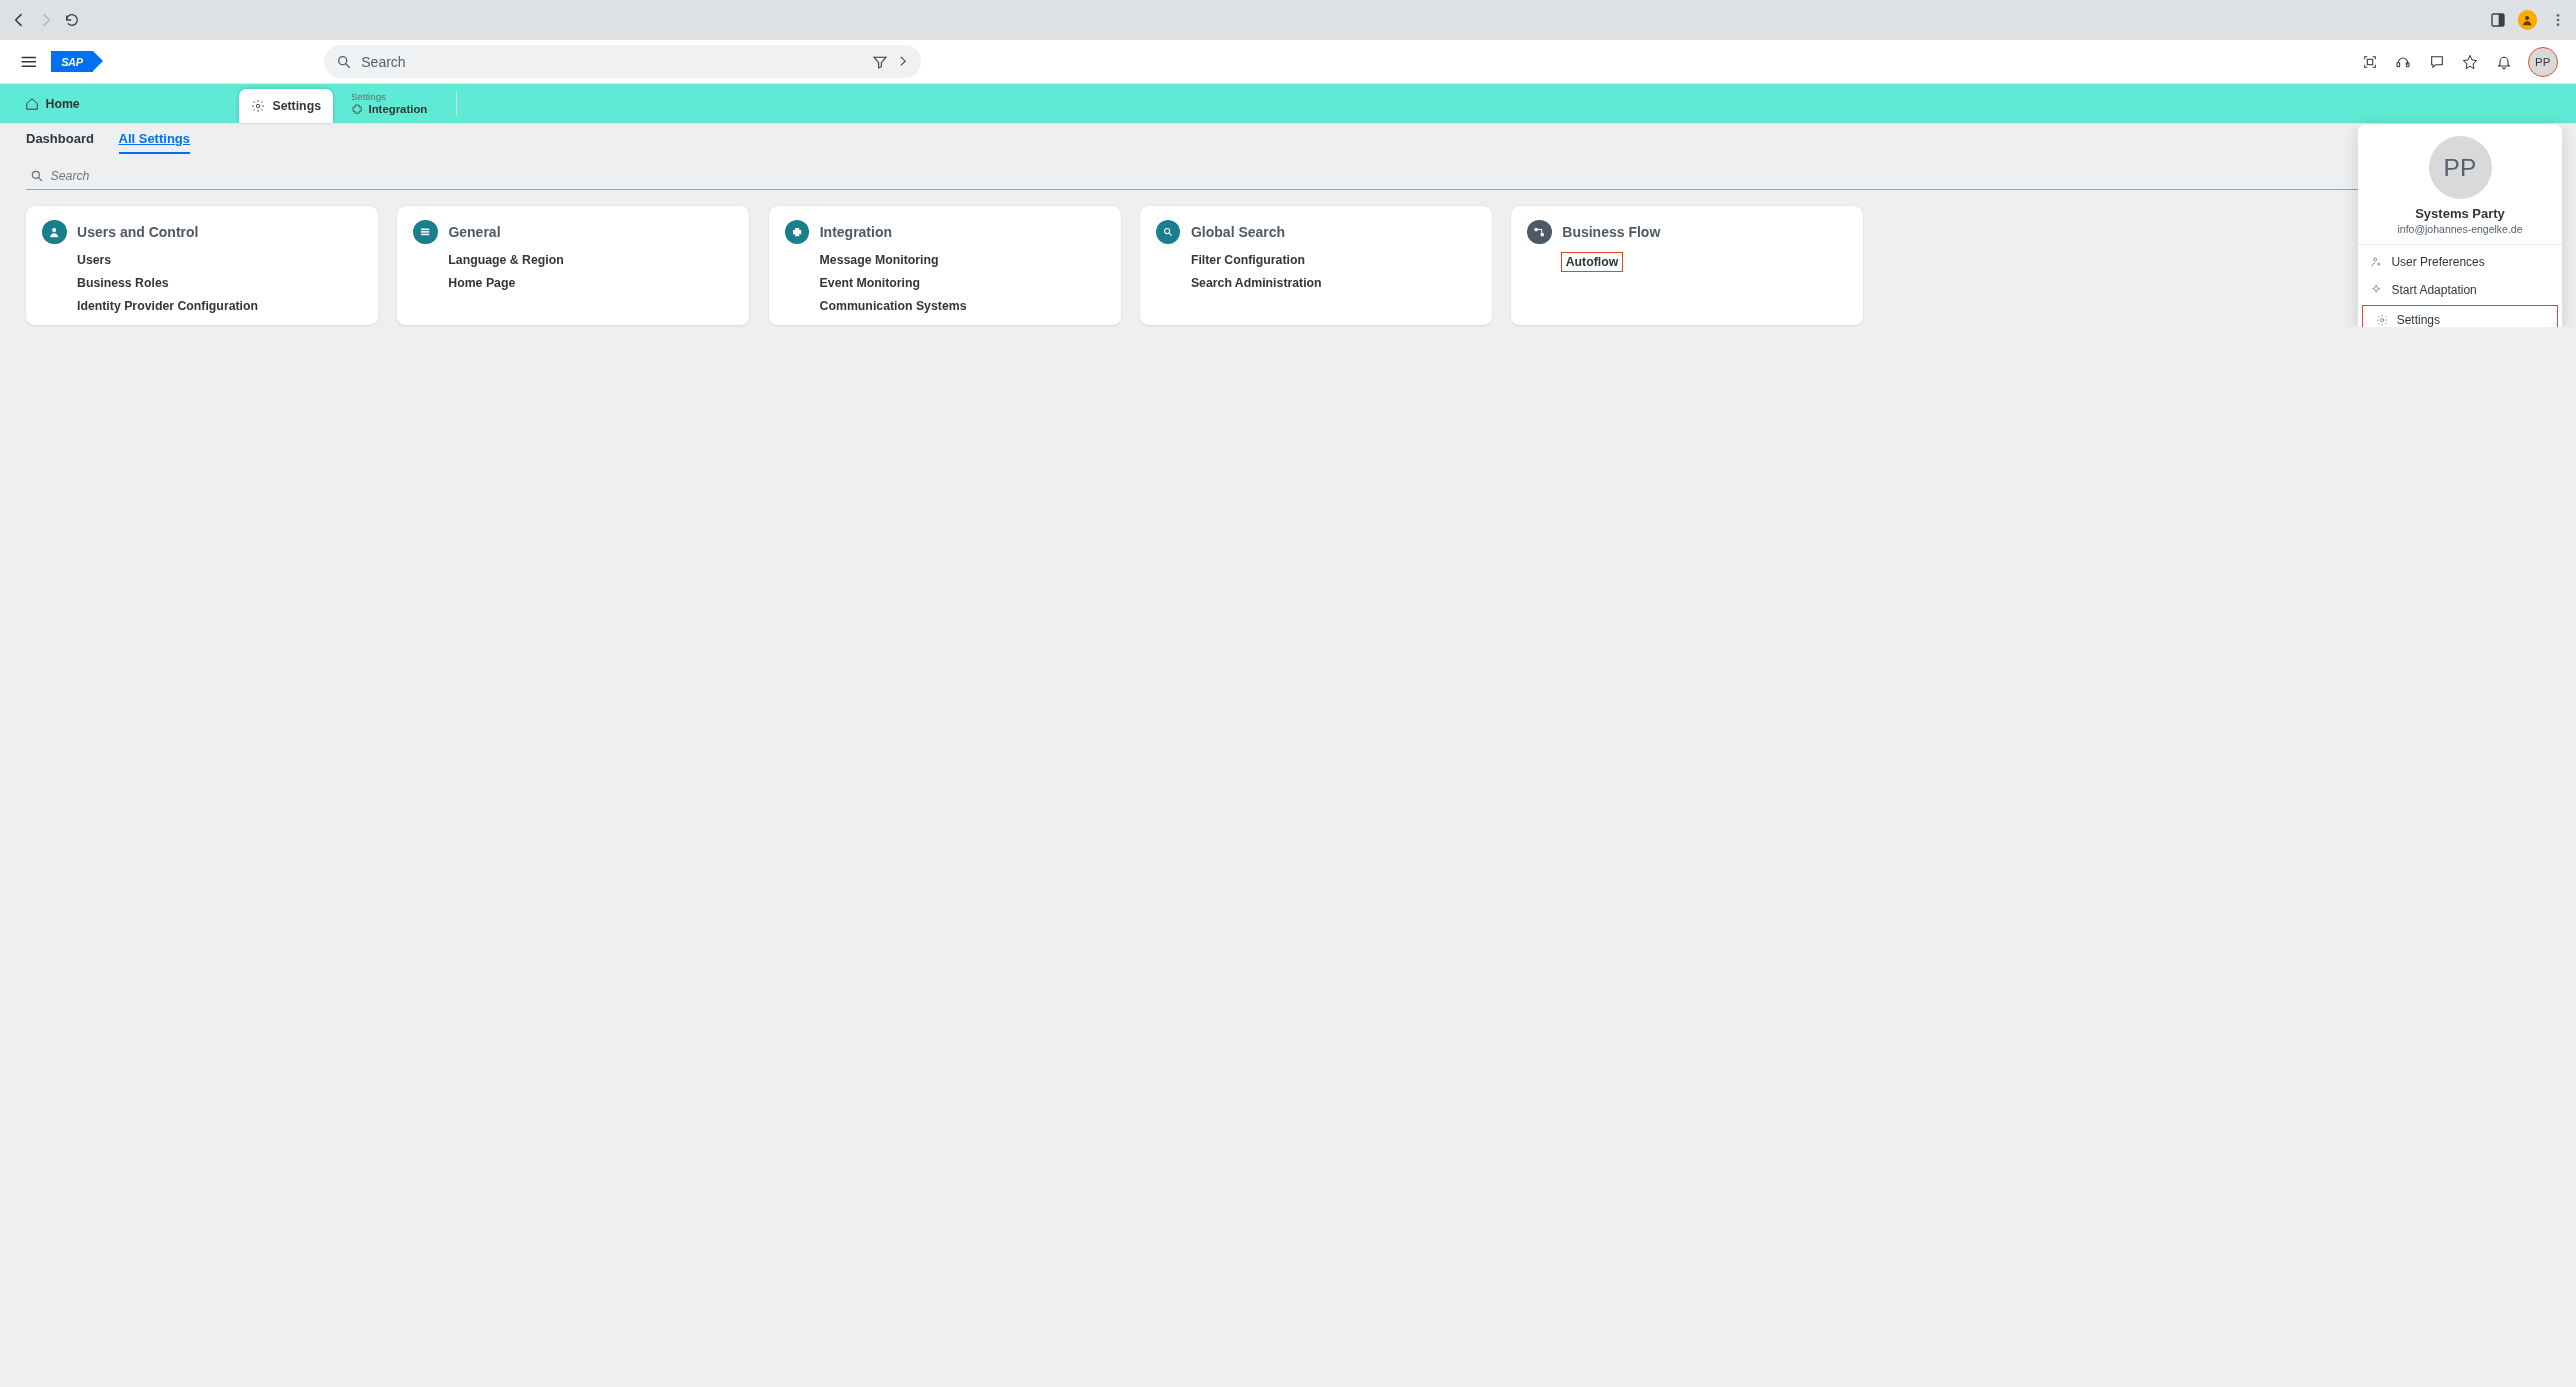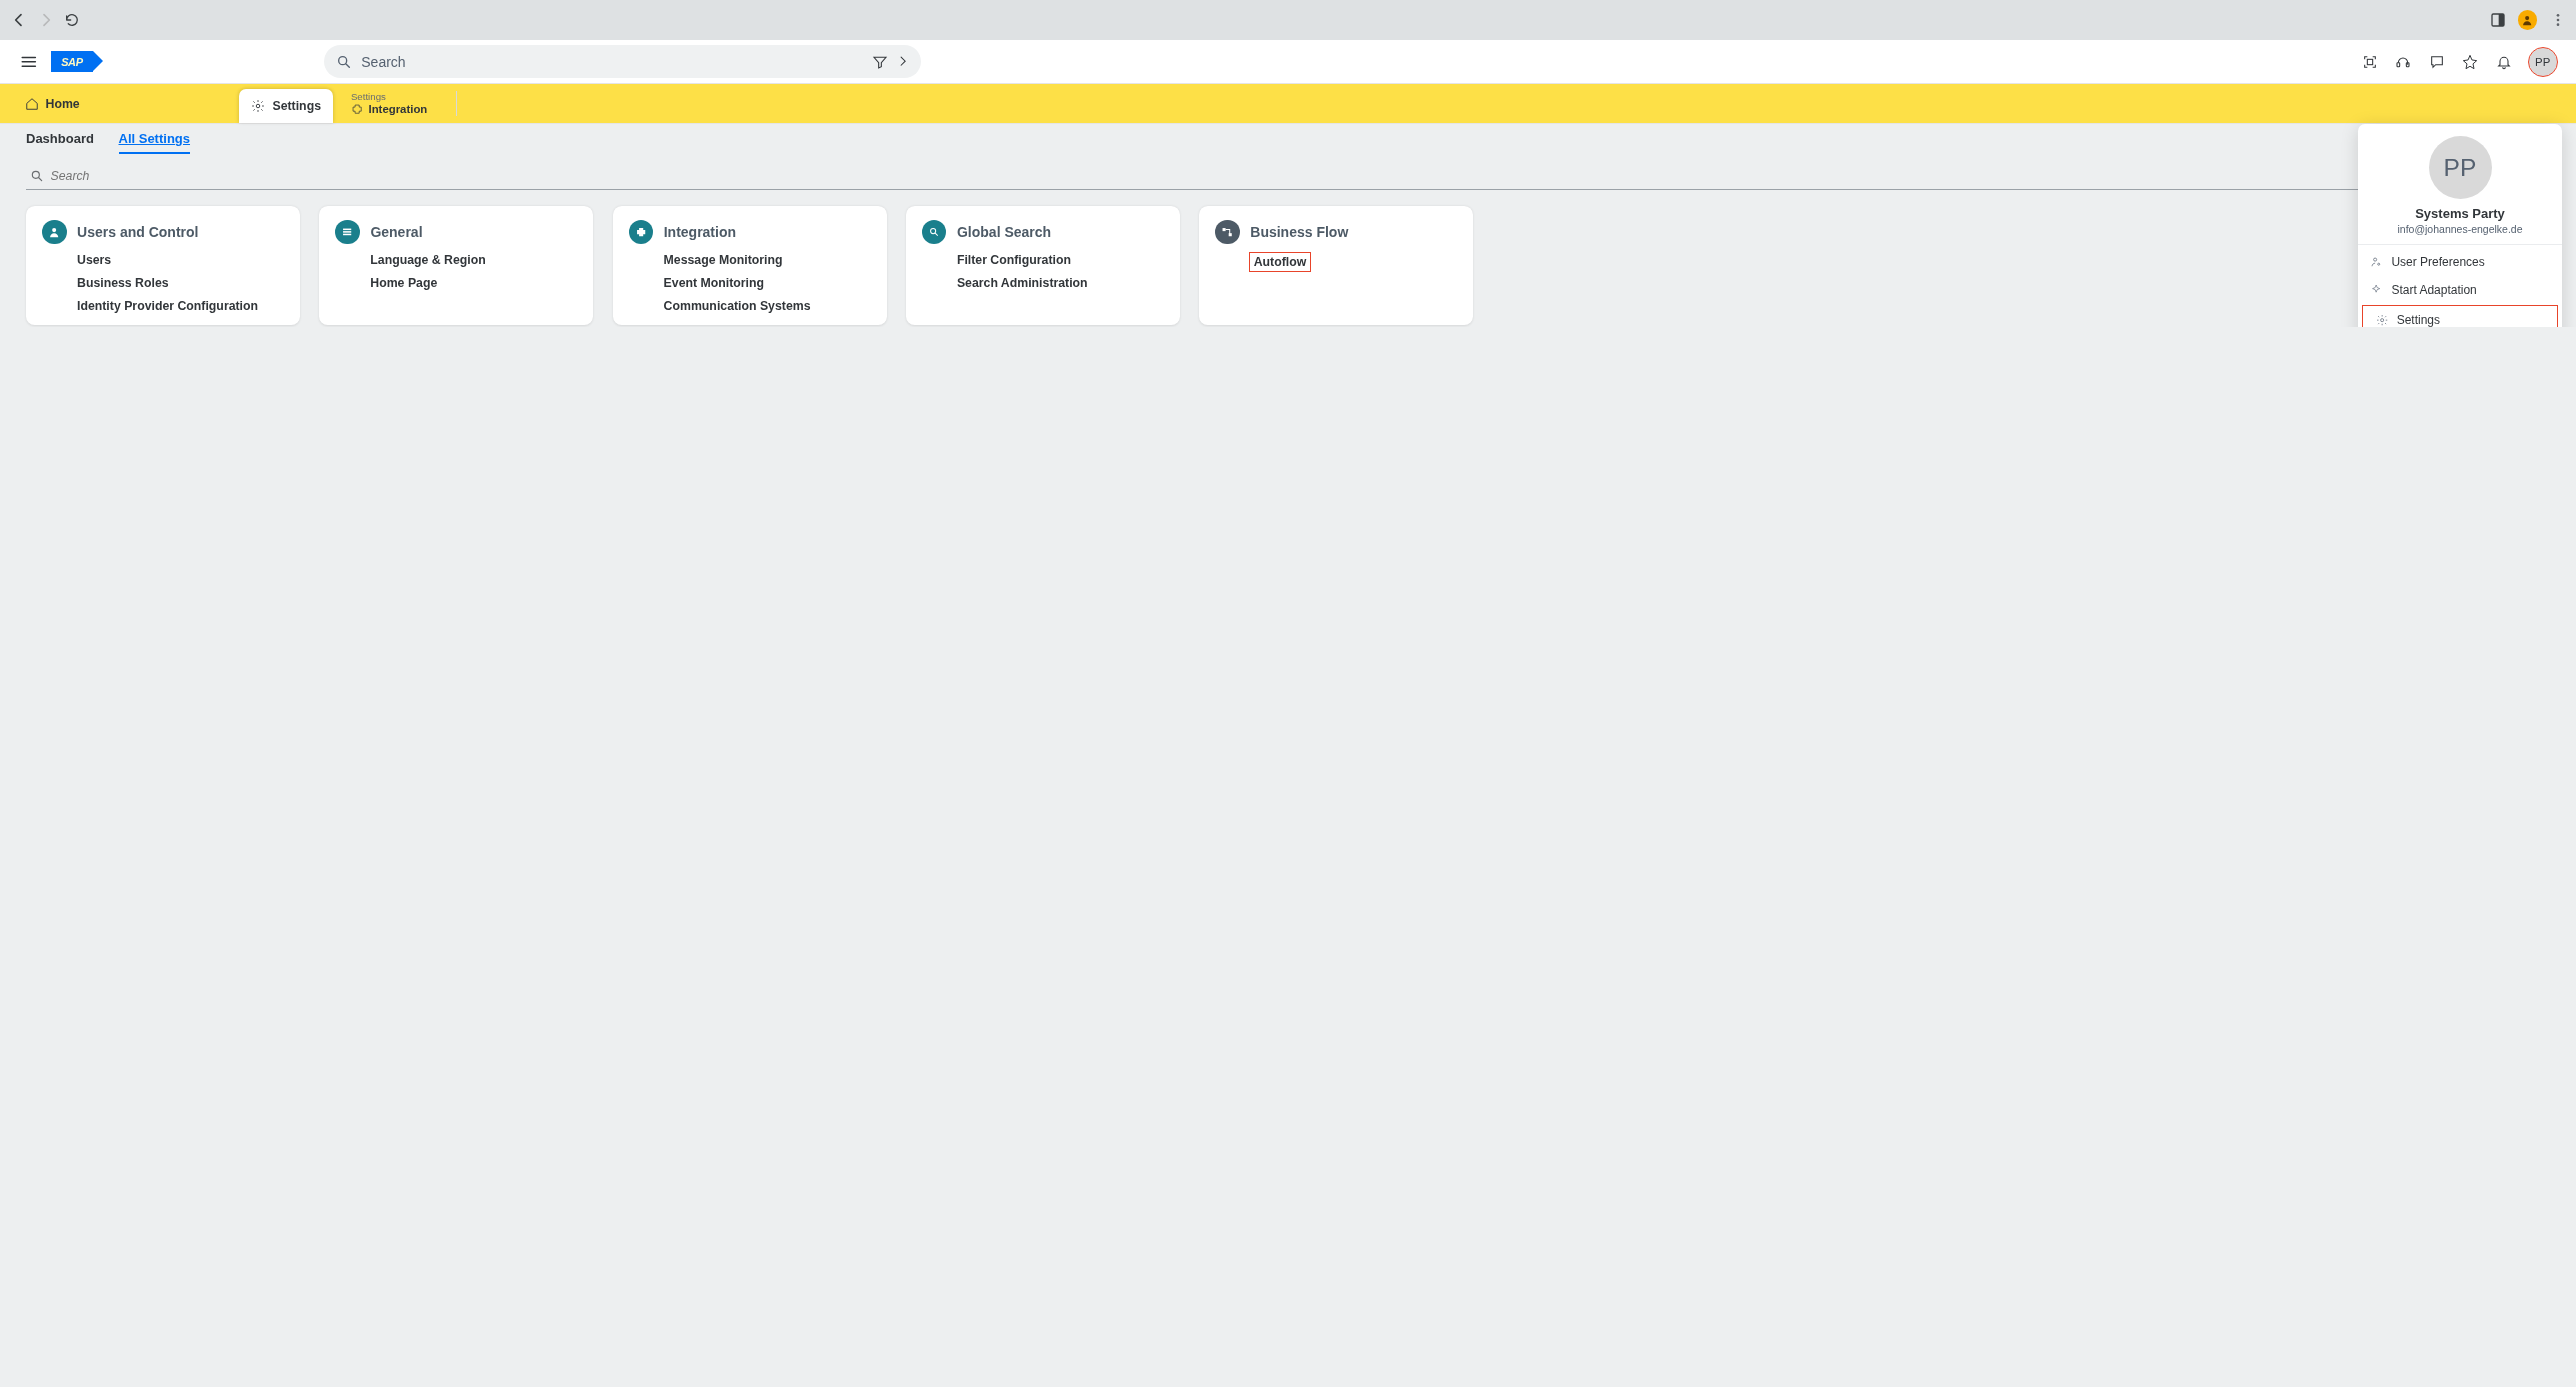--- a/index.html
+++ b/index.html
@@ -70,21 +70,21 @@
   .hdr-icons { margin-left:auto; display:flex; gap:16px; align-items:center; color:#32363a; }
   .hdr-ico { width:17.6px;height:17.6px;display:flex;align-items:center;justify-content:center; }
   .avatar-badge {
     width:28px;height:28px;border-radius:50%;background:#d9d9d9;color:#32363a;
     display:flex;align-items:center;justify-content:center;font-size:11.4px;font-weight:500;
   }
   .highlight-red { outline: 1.8px solid #e8442a; outline-offset: 0; }
 
   
   .crumb-row {
-    background:#fde047;
+    background:#5eead4;
     height: 40px;
     display:flex;
     align-items:stretch;
     padding: 0 14px;
     border-bottom: 0.9px solid #e5e5e5;
   }
   .crumb-home {
     display:flex;align-items:center;gap:7px;padding:0 10.5px;color:#32363a;font-weight:600;
   }
   .crumb-tab {
@@ -115,21 +115,21 @@
     border-bottom:0.9px solid #9aa1a7;
     padding: 5.3px 3.5px;
     color:#6a6d70;
   }
   .filter-row input {
     border:none;background:transparent;flex:1;font-size:12.3px;font-style:italic;color:#6a6d70;outline:none;
   }
 
   .cards { margin-top:16px; display:flex; flex-wrap:wrap; gap:19.3px; }
   .card {
-    width: 274px;
+    width: 352px;
     background:#fff;
     border-radius:8.8px;
     box-shadow: 0 0.9px 2.6px rgba(0,0,0,0.1);
     padding: 14px 16px 12.3px;
   }
   .card-title { display:flex;align-items:center;gap:10.5px;font-weight:700;color:#4d5a66;font-size:14px;margin-bottom:8.8px; }
   .card-ico {
     width:24.6px;height:24.6px;border-radius:50%;background:#1a7f8c;display:flex;align-items:center;justify-content:center;color:#fff;
   }
   .card-ico.gray { background:#4d5a66; }

